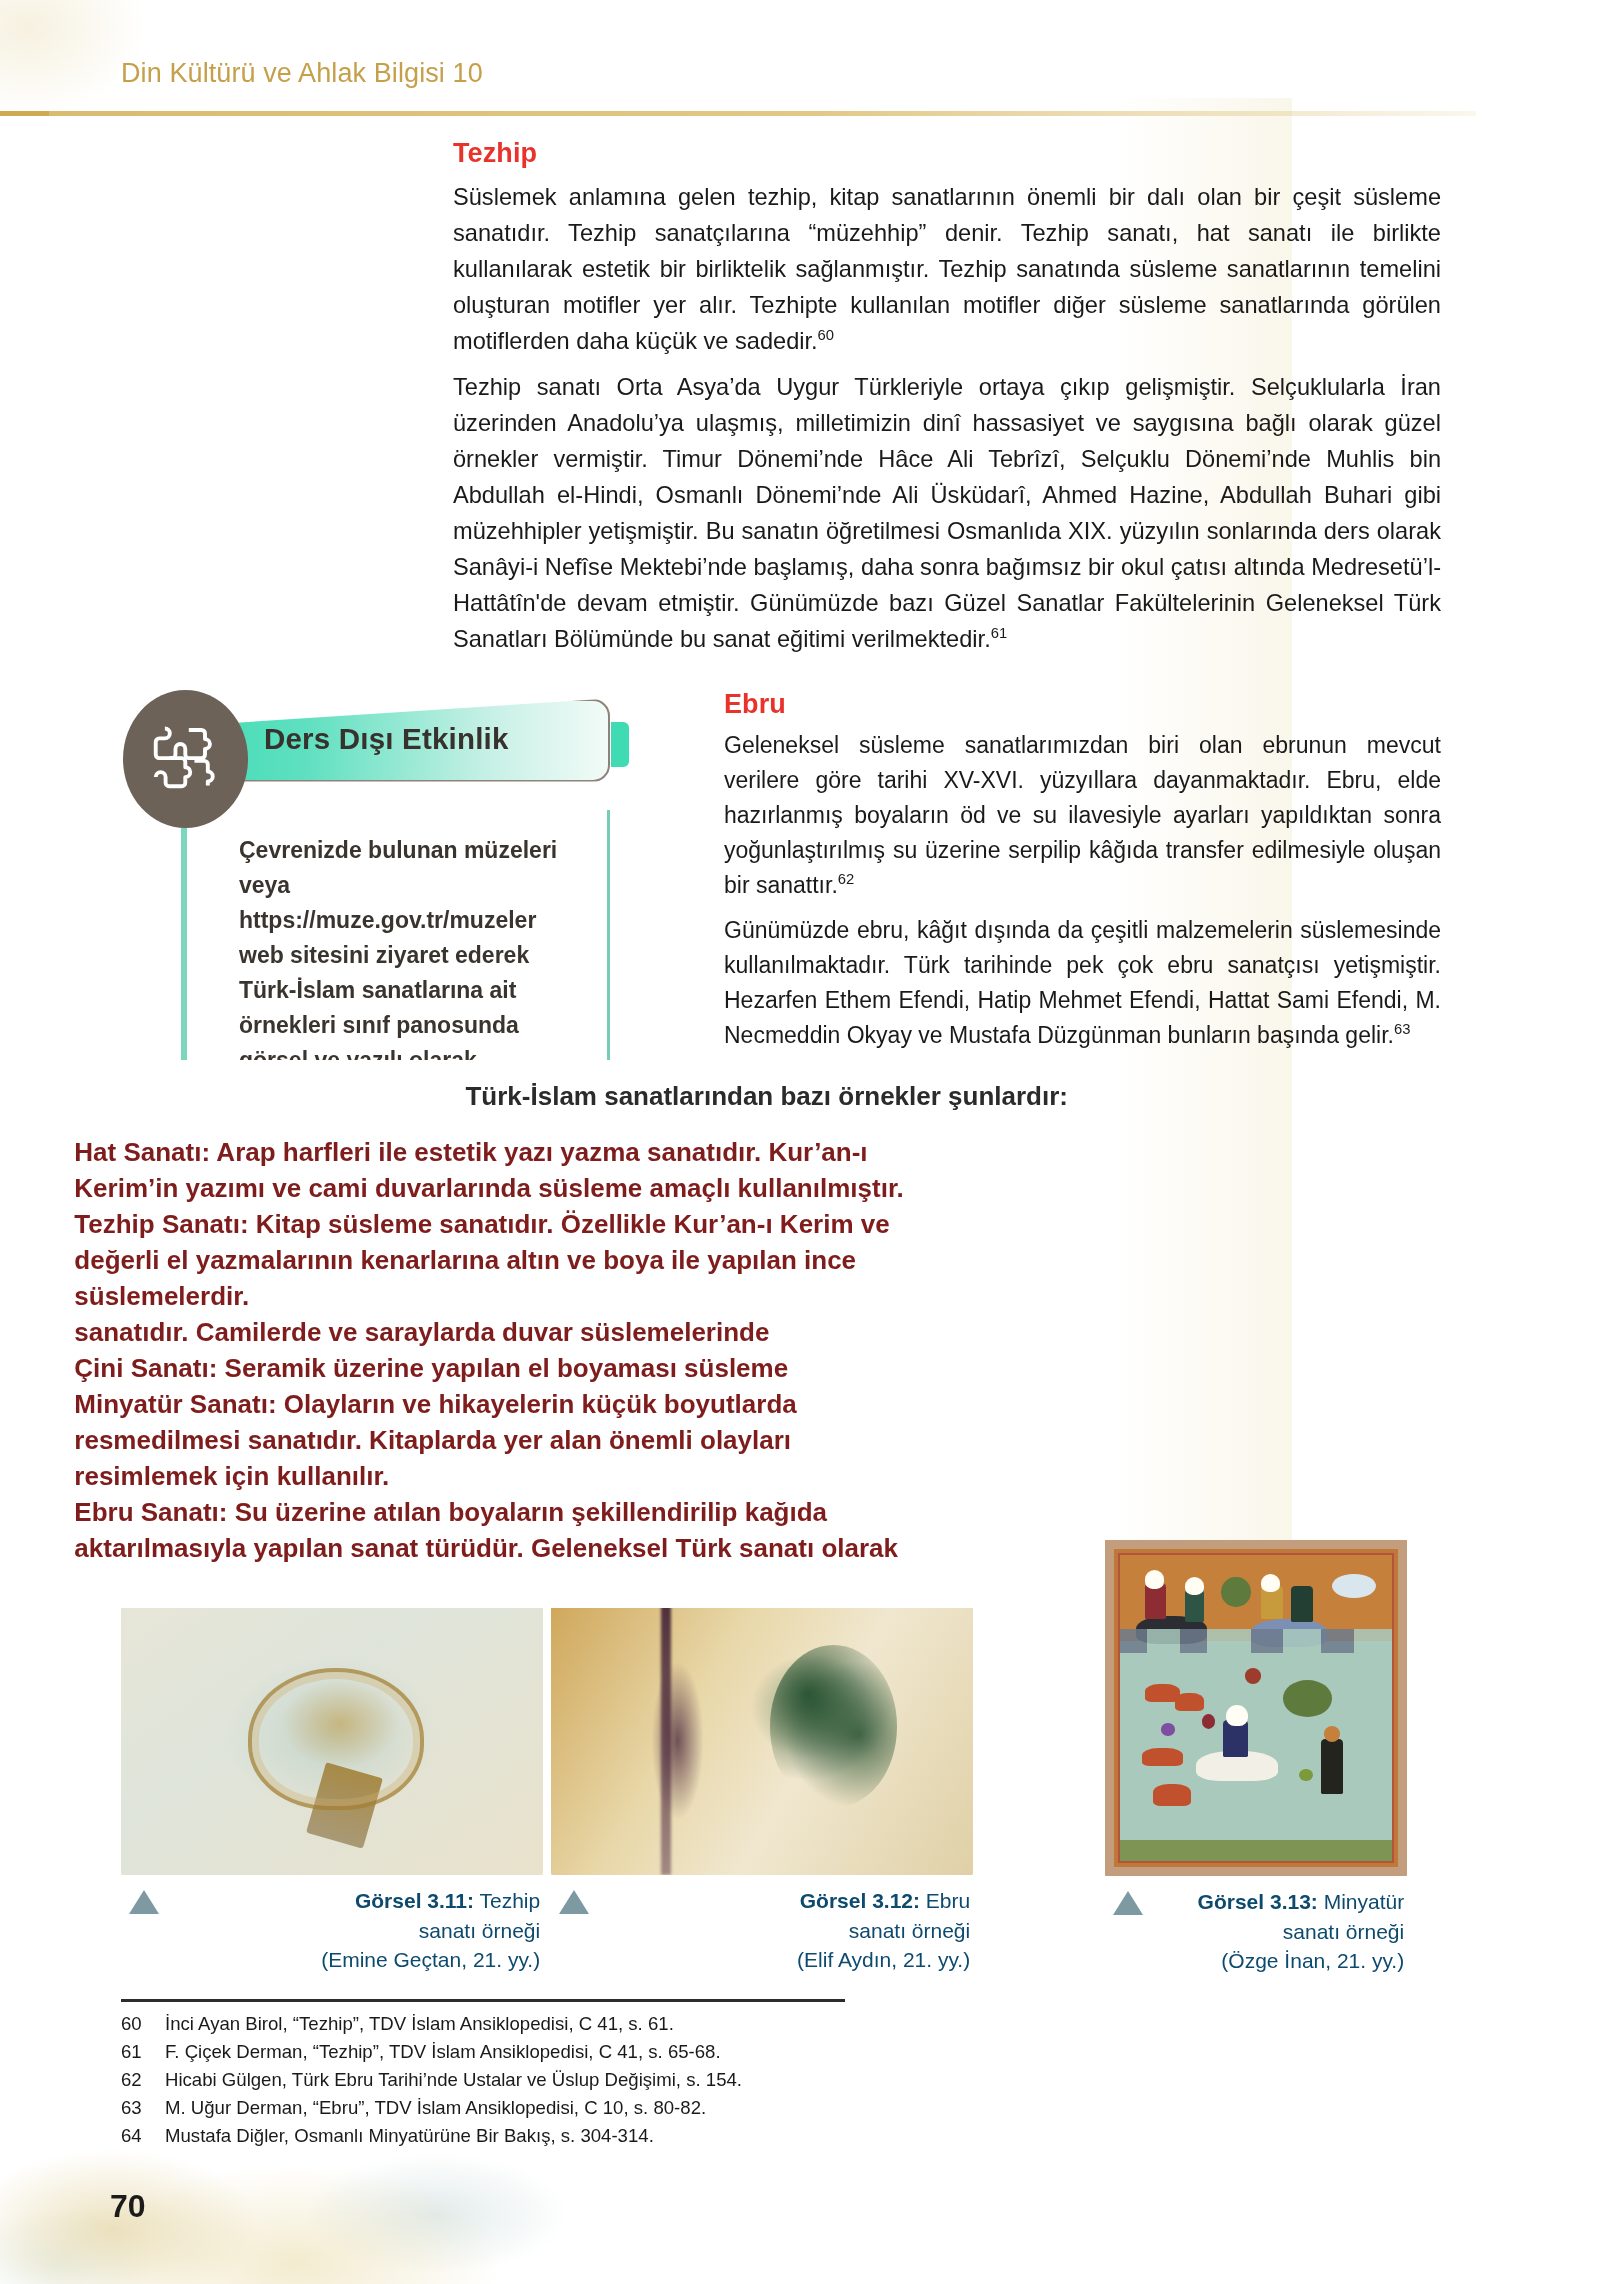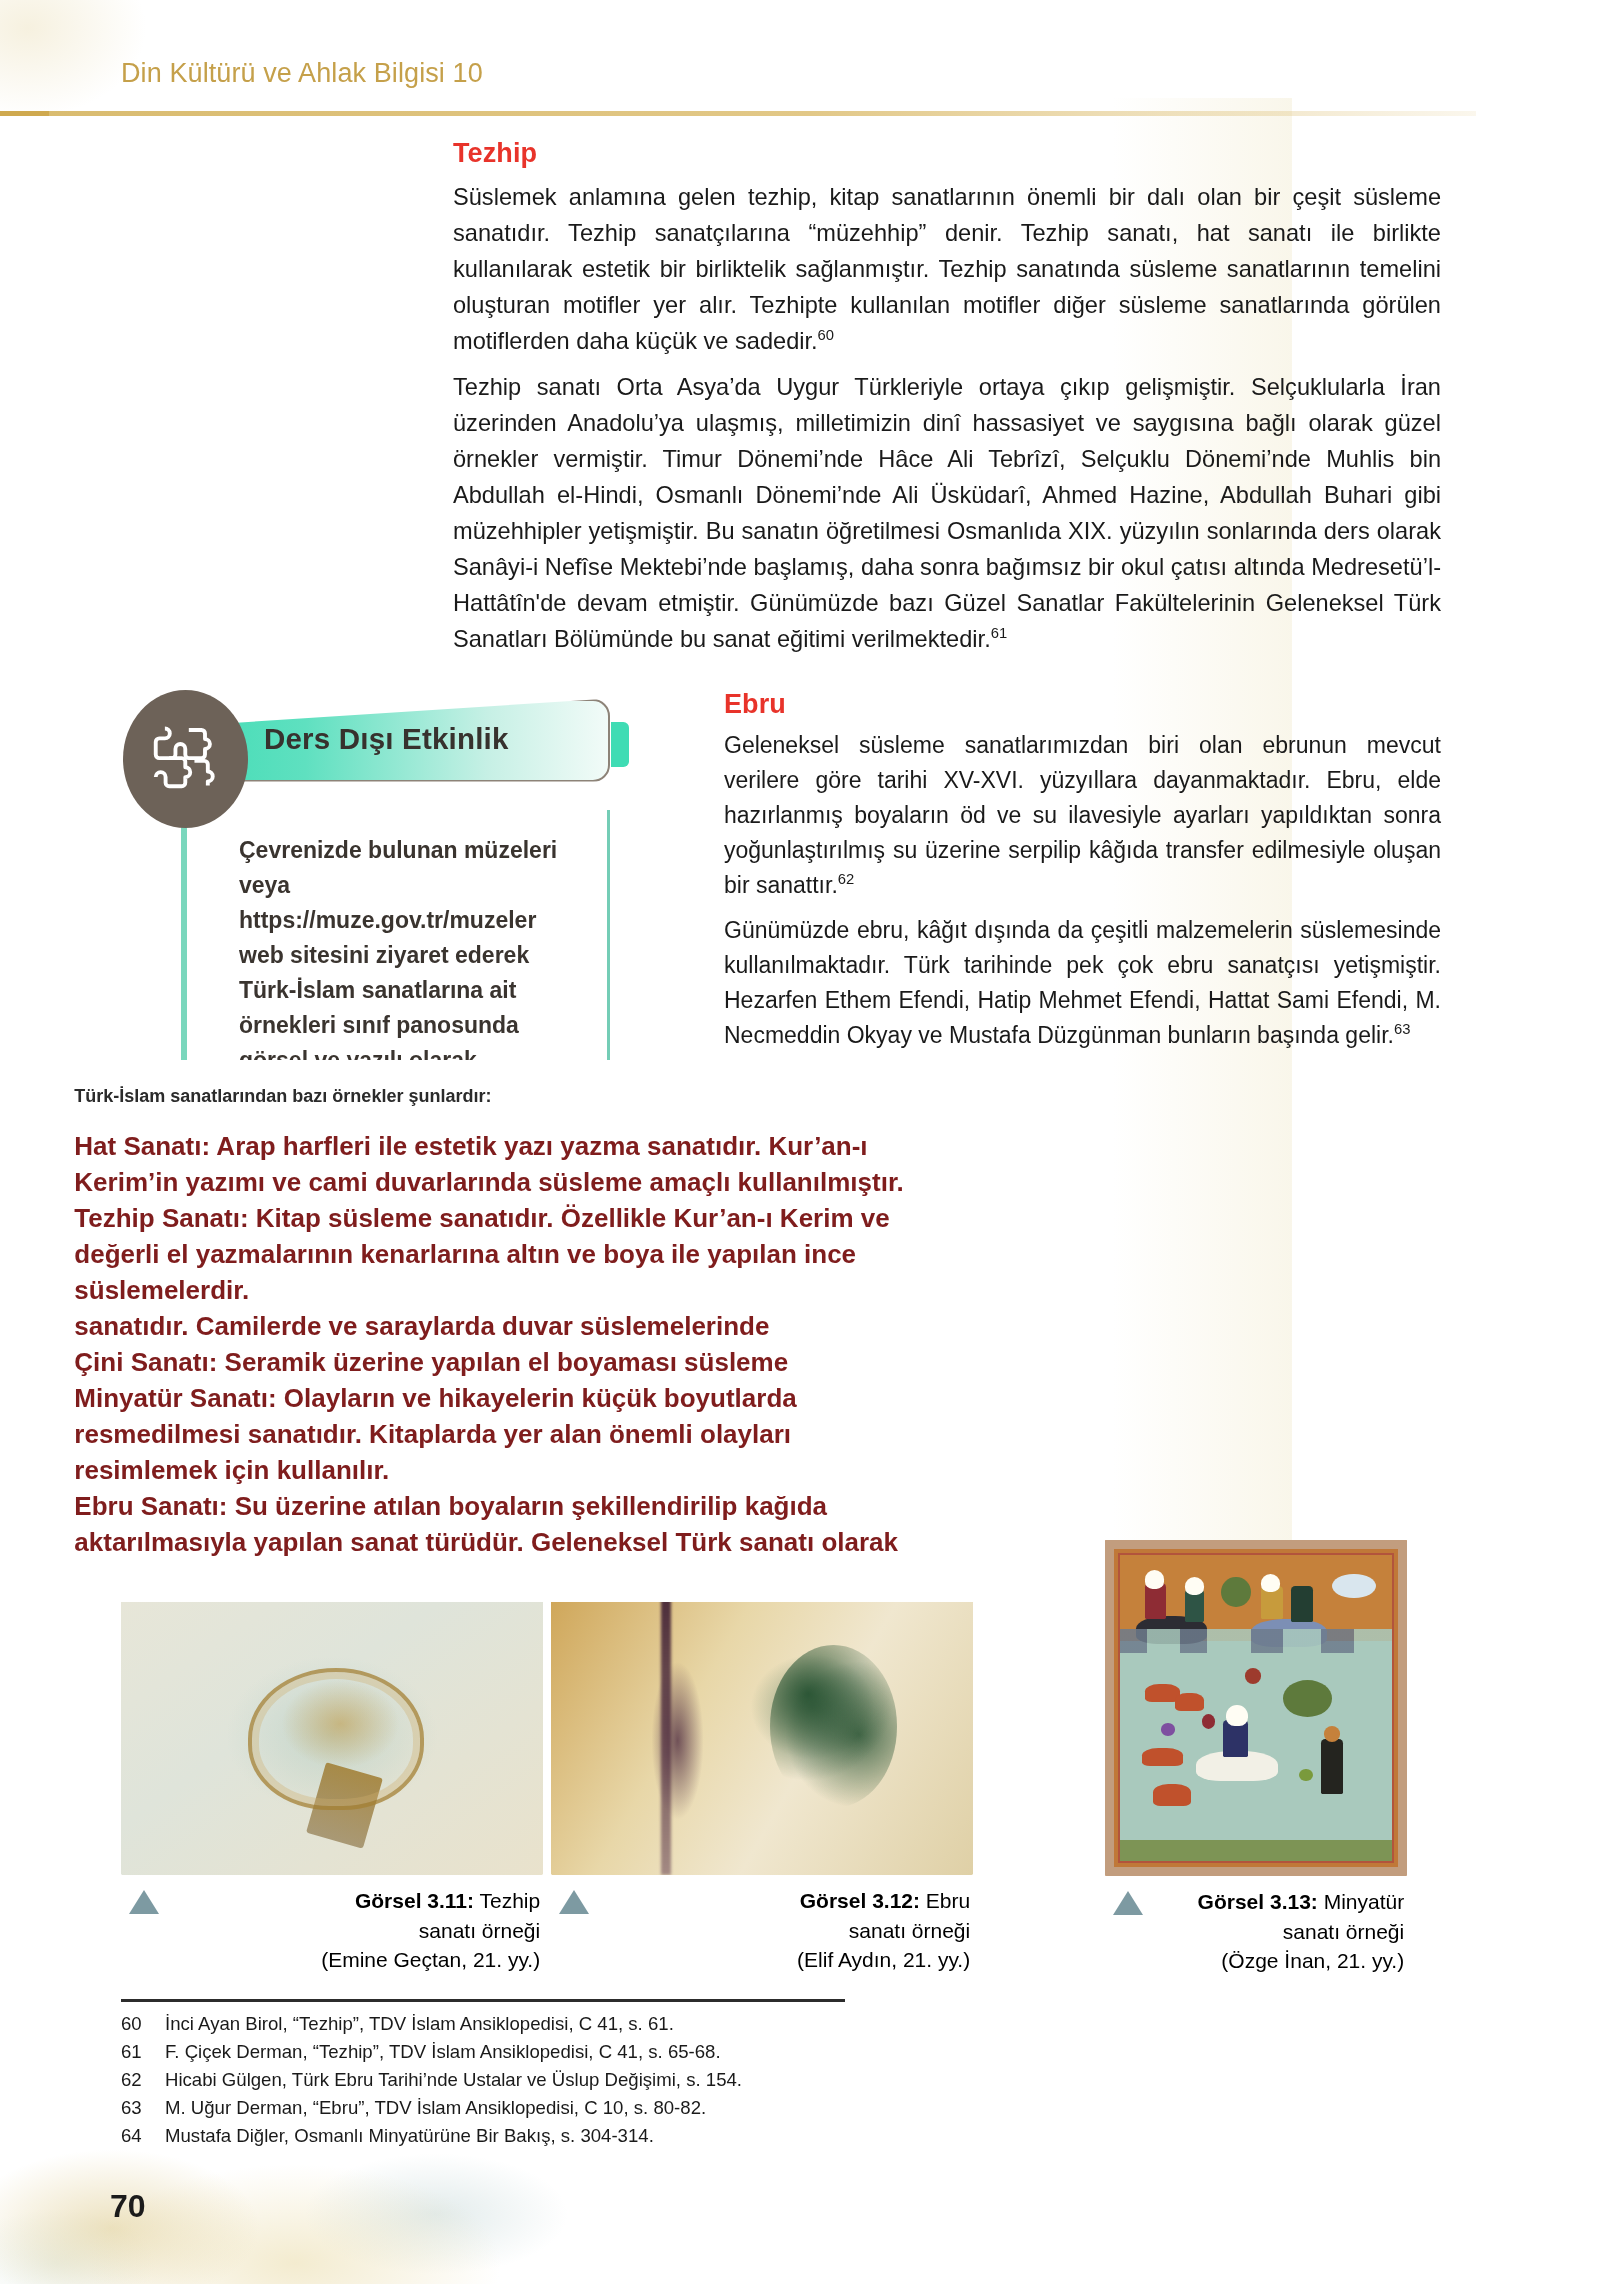--- a/index.html
+++ b/index.html
@@ -184,25 +184,26 @@
   
   .annot-overlay {
     position: absolute;
     left: 56px; top: 1060px;
     width: 1033px;
     background: #ffffff;
     padding: 18.3px 21px 42px 18.3px;
     z-index: 20;
   }
   .annot-title {
-    font-size: 18px;
+    font-size: 26px;
     font-weight: 700;
     color: #2b2b2b;
     line-height: 37px;
-    margin-bottom: 13px;
+    margin-bottom: 19px;
+    text-align: right;
   }
   .annot-line {
     font-size: 26px;
     font-weight: 700;
     color: #7f1d1d;
     line-height: 36px;
   }
 
   
   .figrow {
@@ -318,21 +319,21 @@
     position: absolute;
     background: #c0512c;
     border-radius: 40% 40% 20% 20%;
   }
 
   
   .fig-cap {
     margin-top: 11.2px;
     font-size: 21px;
     line-height: 29.5px;
-    color: #000000;
+    color: #0c4a6e;
     text-align: right;
     position: relative;
     padding-right: 2.8px;
   }
   .fig-cap .tri {
     position: absolute;
     left: 8.4px; top: 4.2px;
     width: 0; height: 0;
     border-left: 15.5px solid transparent;
     border-right: 15.5px solid transparent;

